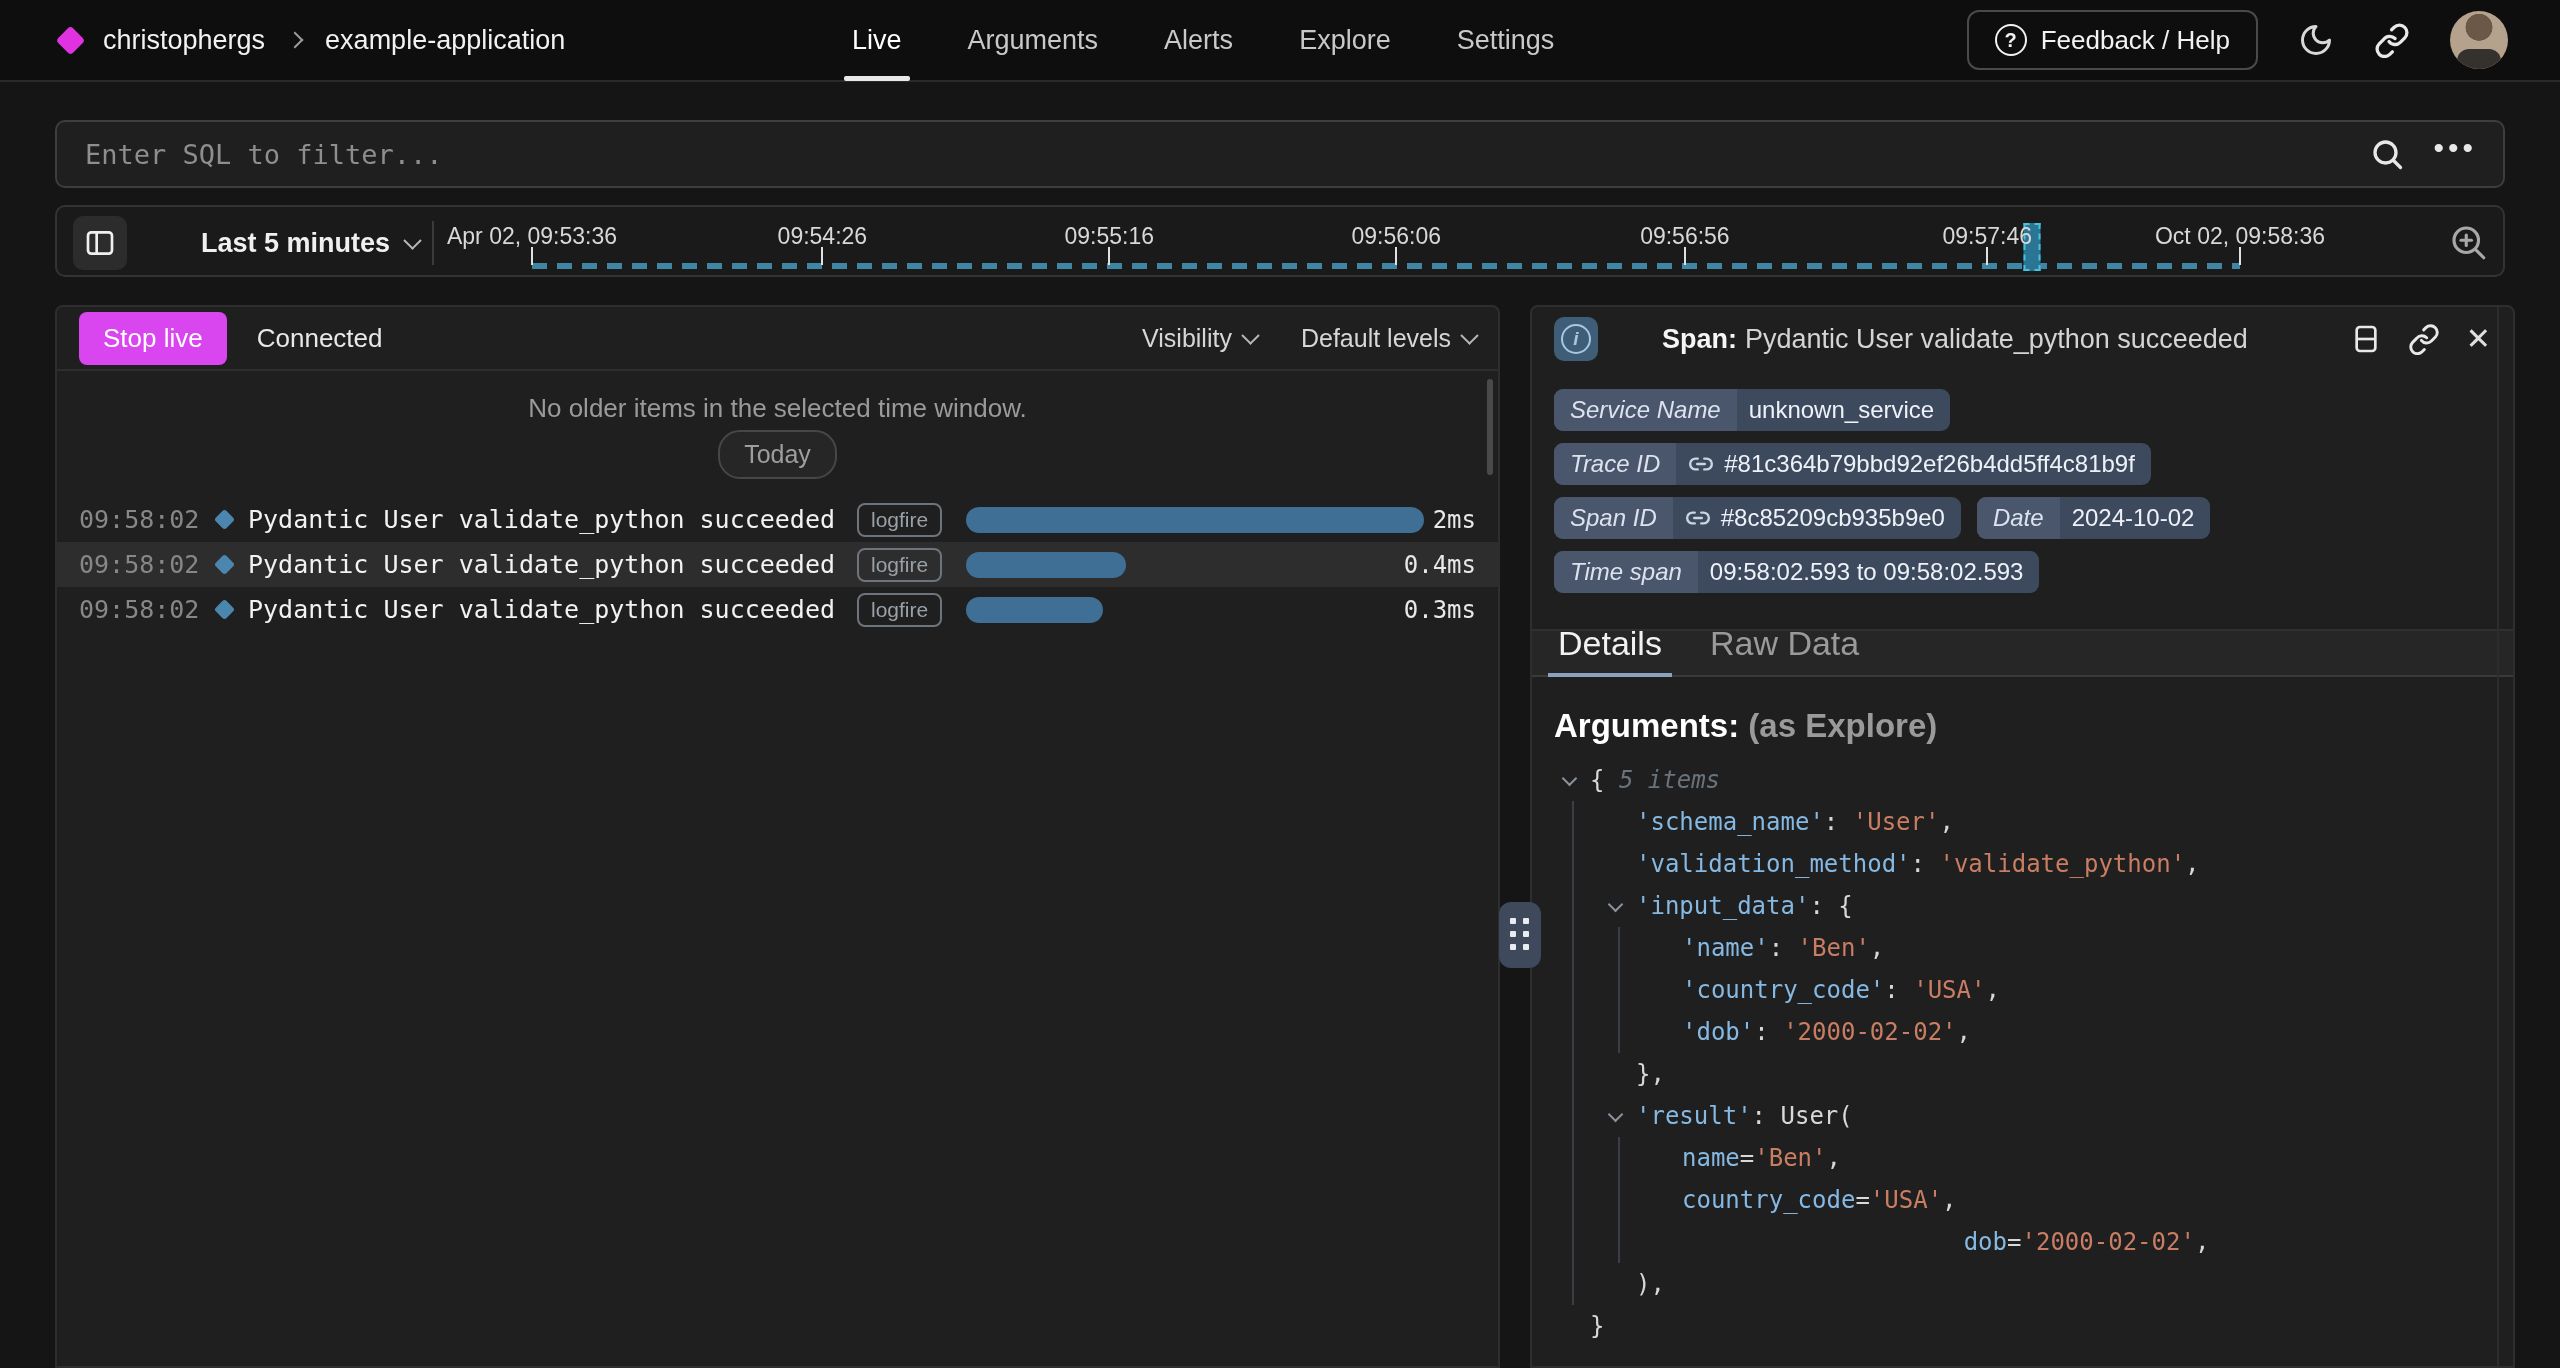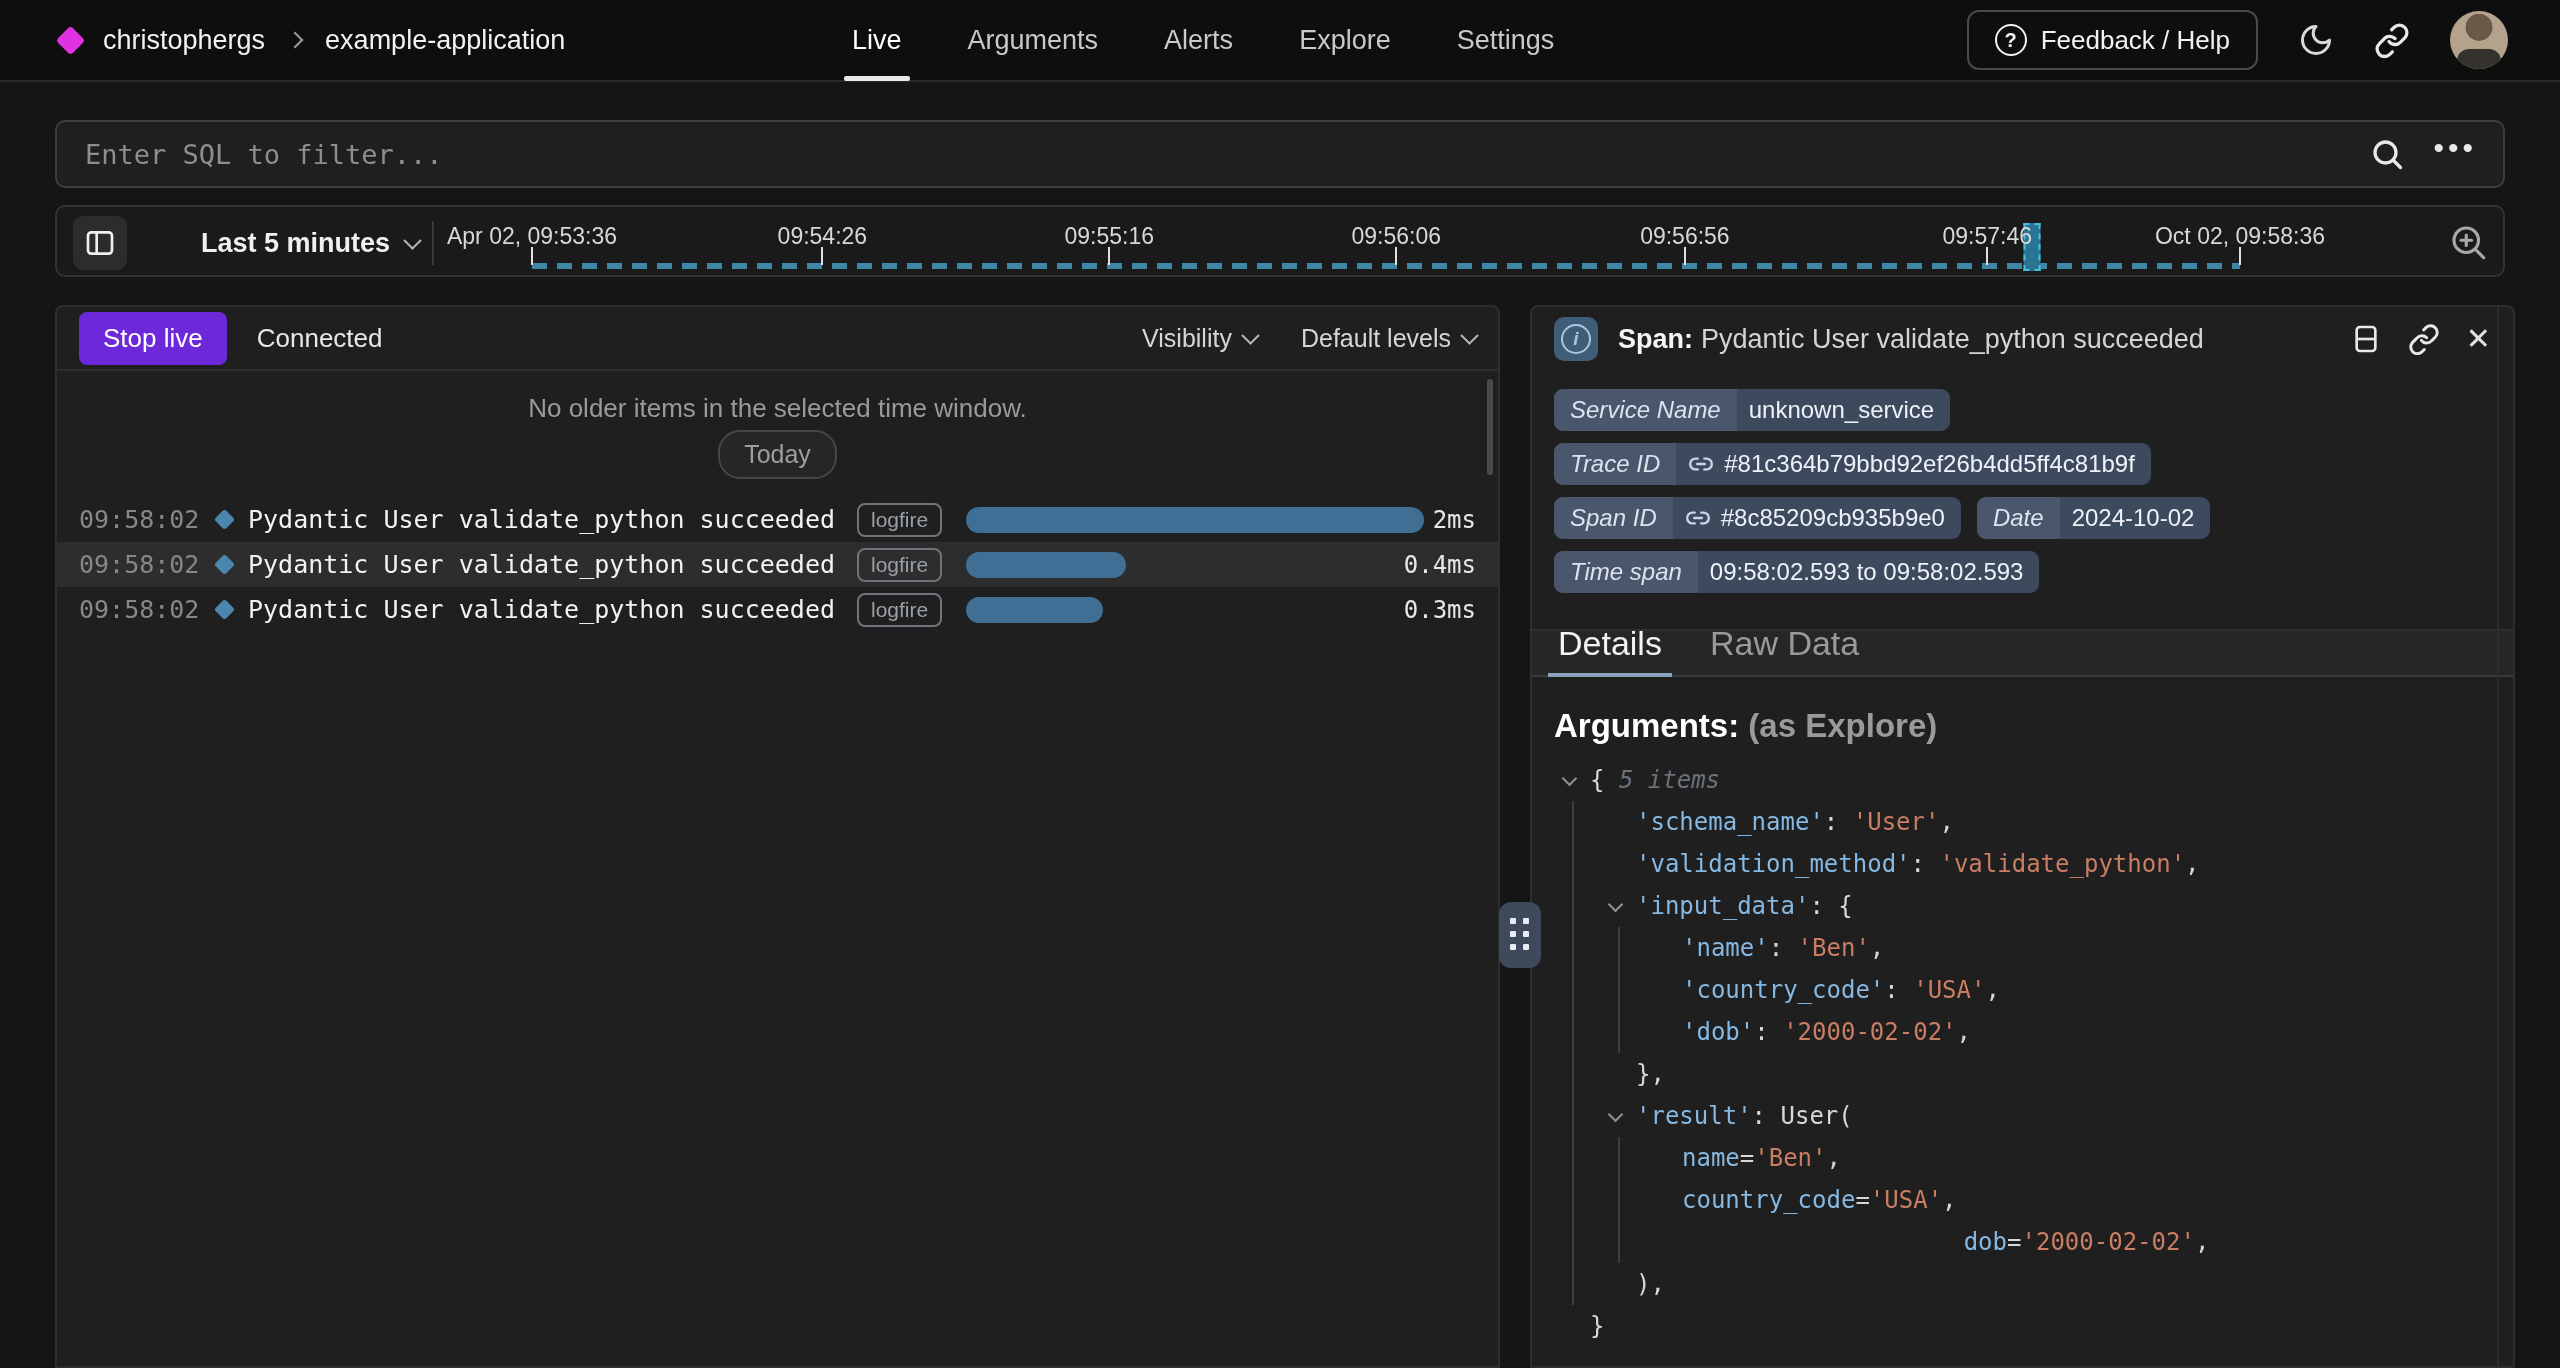--- a/index.html
+++ b/index.html
@@ -61,21 +61,21 @@
                 border:2px solid #2e2e2e; border-radius:8px 8px 0 0; }
   #detail-panel { position:absolute; top:305px; left:1530px; right:45px; bottom:0; background:#1f1f1f;
                   border:2px solid #2e2e2e; border-radius:8px 8px 0 0; }
   #drag-handle { position:absolute; left:1499px; top:902px; width:42px; height:66px; background:#3e4a5c;
                  border-radius:12px; display:grid; grid-template-columns:repeat(2,8px); grid-auto-rows:8px;
                  gap:5px; align-content:center; justify-content:center; cursor:col-resize; z-index:5; }
   #drag-handle span { width:6px; height:6px; background:#e8ecf2; border-radius:1px; }
 
   
   .lp-header { height:64px; border-bottom:2px solid #2e2e2e; display:flex; align-items:center; padding:0 22px; gap:30px; }
-  #stop-live { background:#6d28d9; color:#ffffff; border:none; border-radius:8px; padding:11px 24px;
+  #stop-live { background:#d946ef; color:#ffffff; border:none; border-radius:8px; padding:11px 24px;
                font-size:26px; cursor:pointer; }
   .connected { font-size:26px; color:#e8e8e8; }
   .lp-header-right { margin-left:auto; display:flex; gap:44px; }
   .dropdown { display:flex; align-items:center; gap:12px; font-size:25px; color:#d6d6d6; cursor:pointer; }
   .lp-scroll-thumb { position:absolute; right:5px; top:72px; width:6px; height:96px; background:#4a4a4a; border-radius:3px; }
 
   .empty-zone { text-align:center; padding-top:22px; }
   .empty-msg { font-size:26px; color:#9a9a9a; }
   #today-btn { margin-top:6px; background:#262626; border:2px solid #474747; border-radius:22px;
                color:#9e9e9e; font-size:25px; padding:8px 24px; cursor:pointer; }
@@ -91,21 +91,21 @@
               padding:3px 12px; flex:none; }
   .lr-bar { height:26px; border-radius:13px; background:#3f6f94; margin-left:24px; flex:none; }
   .lr-dur { margin-left:auto; font-family:"DejaVu Sans Mono", monospace; font-size:24px; color:#e8e8e8; }
 
   
   .dp-header { height:64px; display:flex; align-items:center; padding:0 22px; gap:20px; }
   .info-icon { width:44px; height:44px; background:#3f5d77; border-radius:10px; display:flex; align-items:center;
                justify-content:center; flex:none; }
   .info-circle { width:30px; height:30px; border:2.5px solid #a3c8e6; border-radius:50%; color:#a3c8e6;
                  font-size:19px; font-style:italic; font-weight:bold; display:flex; align-items:center; justify-content:center; }
-  .dp-title { font-size:27px; color:#d4d4d4; white-space:nowrap; overflow:hidden; }
+  .dp-title { font-size:27px; color:#d4d4d4; white-space:nowrap; overflow:hidden;margin-left:44px; }
   .dp-title b { color:#f5f5f5; margin-right:8px; }
   .dp-header-icons { margin-left:auto; display:flex; gap:26px; align-items:center; }
   .x-icon { font-size:30px; color:#e0e0e0; line-height:1; }
 
   #attrs { padding:18px 22px 4px; }
   .attr-row { display:flex; gap:16px; margin-bottom:12px; flex-wrap:nowrap; }
   .attr-badge { display:inline-flex; align-items:stretch; background:#3d4a5e; border-radius:9px; overflow:hidden;
                 font-size:24px; }
   .attr-label { background:#49566b; color:#dde3ee; font-style:italic; padding:7px 16px; display:flex; align-items:center; }
   .attr-value { color:#eef2f8; padding:7px 16px 7px 12px; display:flex; align-items:center; gap:10px; white-space:nowrap; }

